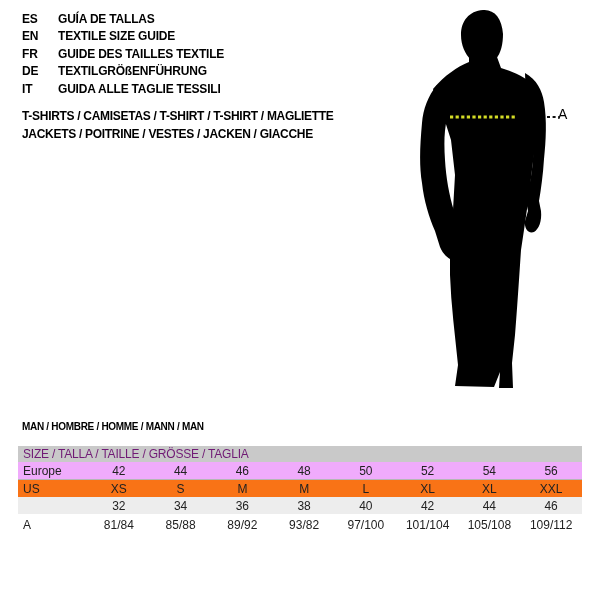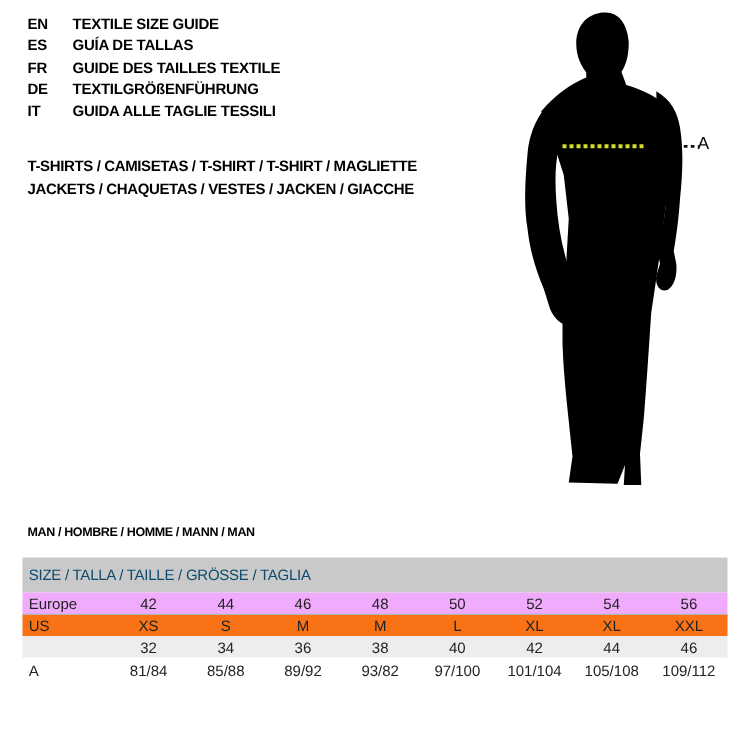--- a/index.html
+++ b/index.html
@@ -5,73 +5,73 @@
   html,body{margin:0;padding:0;}
   body{width:600px;height:600px;background:#ffffff;font-family:"Liberation Sans",sans-serif;color:#000;}
   .canvas{position:relative;width:600px;height:600px;background:#fff;overflow:hidden;}
 
   
   .lang-block{position:absolute;left:22px;top:11px;}
   .lang-row{display:flex;font-weight:bold;font-size:12px;line-height:17.4px;letter-spacing:-0.2px;}
   .lang-code{width:36px;}
 
   
-  .categories{position:absolute;left:22px;top:124px;font-weight:bold;font-size:12px;line-height:18px;letter-spacing:-0.3px;}
+  .categories{position:absolute;left:22px;top:107px;font-weight:bold;font-size:12px;line-height:18px;letter-spacing:-0.3px;}
 
   
   .figure{position:absolute;left:413px;top:5px;width:160px;height:392px;}
   .measure-label{position:absolute;left:558px;top:106px;font-size:14px;font-weight:400;letter-spacing:0;}
 
   
   .man-title{position:absolute;left:22px;top:421px;font-weight:bold;font-size:10px;letter-spacing:-0.3px;}
 
   
   .size-table{position:absolute;left:18px;top:446px;width:564px;font-size:12px;color:#222;}
-  .thead{height:28px;background:#c9c9c9;display:flex;align-items:center;padding-left:5px;color:#0c4a6e;letter-spacing:-0.2px;}
+  .thead{height:16px;background:#c9c9c9;display:flex;align-items:center;padding-left:5px;color:#701a75;letter-spacing:-0.2px;}
   .trow{display:grid;grid-template-columns:70px repeat(8,1fr);height:17px;align-items:center;text-align:center;}
   .trow .label{text-align:left;padding-left:5px;}
   .r-europe{background:#f0abfc;border-bottom:1px solid #b5b5b5;}
   .r-us{background:#f97316;}
   .r-uk{background:#ededed;margin-bottom:2px;}
   .r-a{background:#ffffff;}
 
   
   .footnote{position:absolute;left:22px;top:549px;font-weight:bold;font-size:12px;letter-spacing:-0.3px;}
 </style>
 </head>
 <body>
 
 <div class="canvas">
 
   <div class="lang-block">
     <div class="lang-row">
+      <span class="lang-code">ES</span>
+      <span class="lang-title">GUÍA DE TALLAS</span>
+    </div>
+    <div class="lang-row">
       <span class="lang-code">EN</span>
       <span class="lang-title">TEXTILE SIZE GUIDE</span>
-    </div>
-    <div class="lang-row">
-      <span class="lang-code">ES</span>
-      <span class="lang-title">GUÍA DE TALLAS</span>
     </div>
     <div class="lang-row">
       <span class="lang-code">FR</span>
       <span class="lang-title">GUIDE DES TAILLES TEXTILE</span>
     </div>
     <div class="lang-row">
       <span class="lang-code">DE</span>
       <span class="lang-title">TEXTILGRÖßENFÜHRUNG</span>
     </div>
     <div class="lang-row">
       <span class="lang-code">IT</span>
       <span class="lang-title">GUIDA ALLE TAGLIE TESSILI</span>
     </div>
   </div>
 
   <div class="categories">
     <div>T-SHIRTS / CAMISETAS / T-SHIRT / T-SHIRT / MAGLIETTE</div>
-    <div>JACKETS / CHAQUETAS / VESTES / JACKEN / GIACCHE</div>
+    <div>JACKETS / POITRINE / VESTES / JACKEN / GIACCHE</div>
   </div>
 
   <div class="figure">
     <svg viewBox="0 0 160 392" width="160" height="392">
       <g fill="#000000">
         <path d="M70 5 C56 6 48 16 48 30 C48 40 52 49 58 55 L58 62 L83 62 L83 54 C88 48 90 39 90 29 C89 13 81 4 70 5 Z"></path>
         <path d="M56 52 L84 52 L88 63 C102 67 116 74 124 84 L130 98 L126 112 C122 140 119 165 116 190 L111 225 L108 245 C106 275 104 305 102 330 L99 358 L100 383 L86 383 L87 367 L81 382 L42 381 L45 360 C42 330 38 300 37 270 L37 240 L40 205 L42 170 L38 135 L30 110 L20 84 C32 70 44 62 56 57 Z"></path>
         <path d="M24 80 C15 91 10 104 9 118 C7 140 6 160 9 178 C11 196 16 212 22 226 L27 242 C31 252 40 258 48 255 L54 247 C51 239 49 232 47 226 L41 206 C36 190 33 172 32 155 C31 140 31 126 34 114 L38 98 L34 84 Z"></path>
         <path d="M112 68 C124 75 129 85 131 97 C134 115 133 136 131 154 C130 170 128 184 126 196 L128 206 C129 216 126 224 121 227 C115 229 111 223 112 216 L115 206 L113 196 L116 182 C119 168 121 152 120 138 L117 118 L113 98 Z"></path>
       </g>

